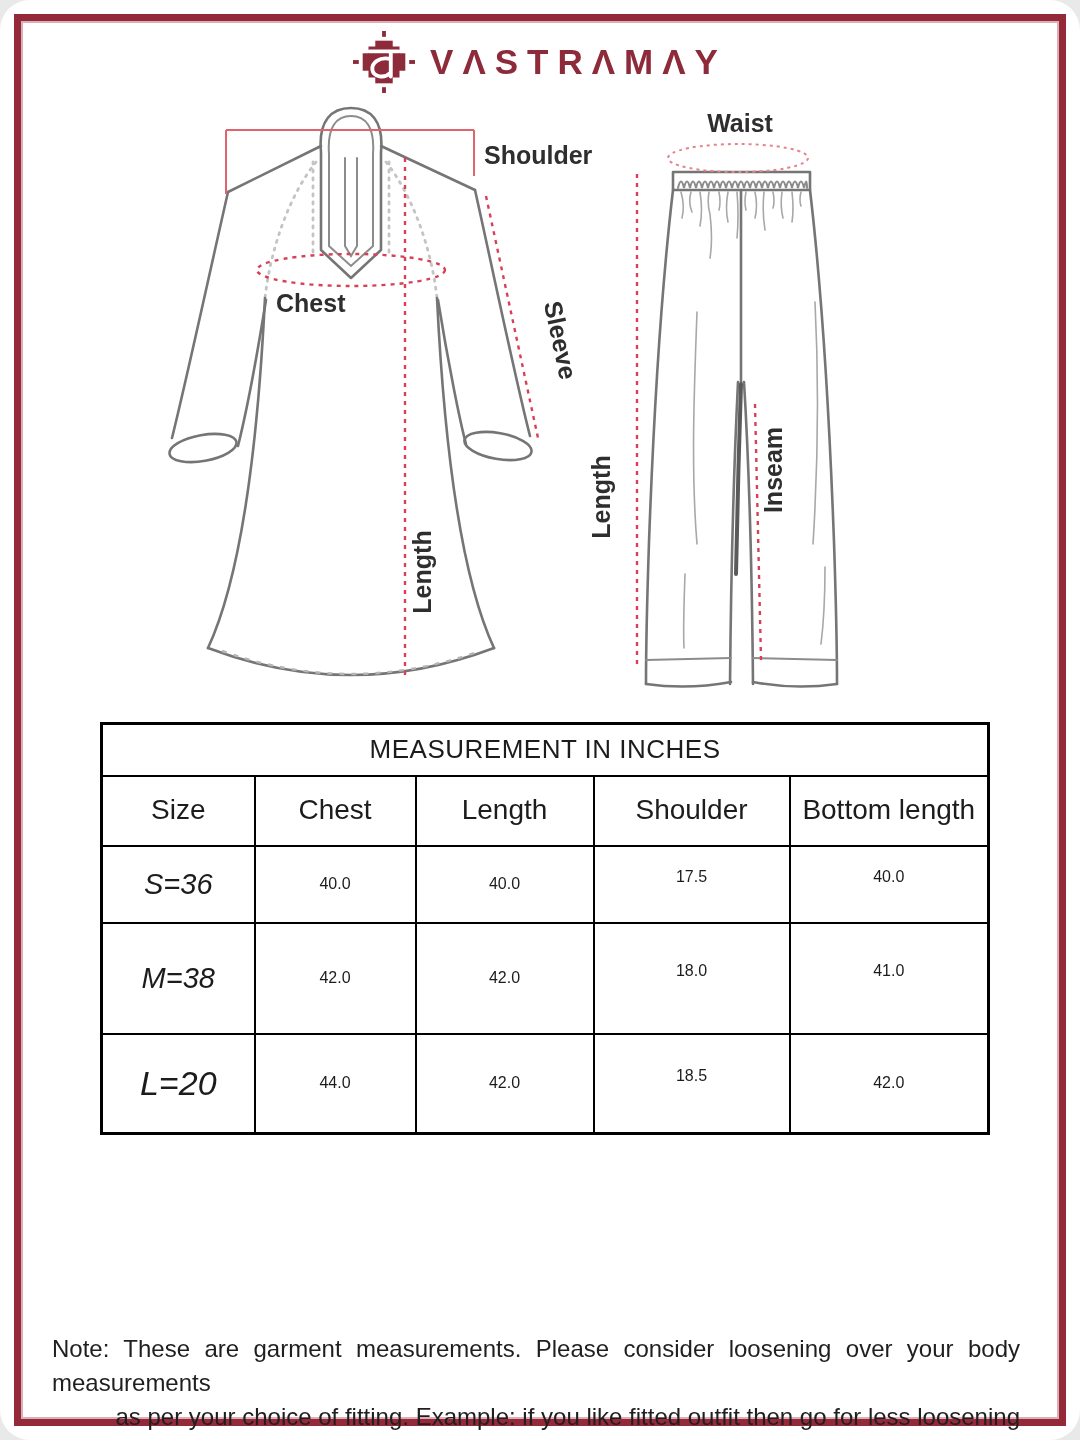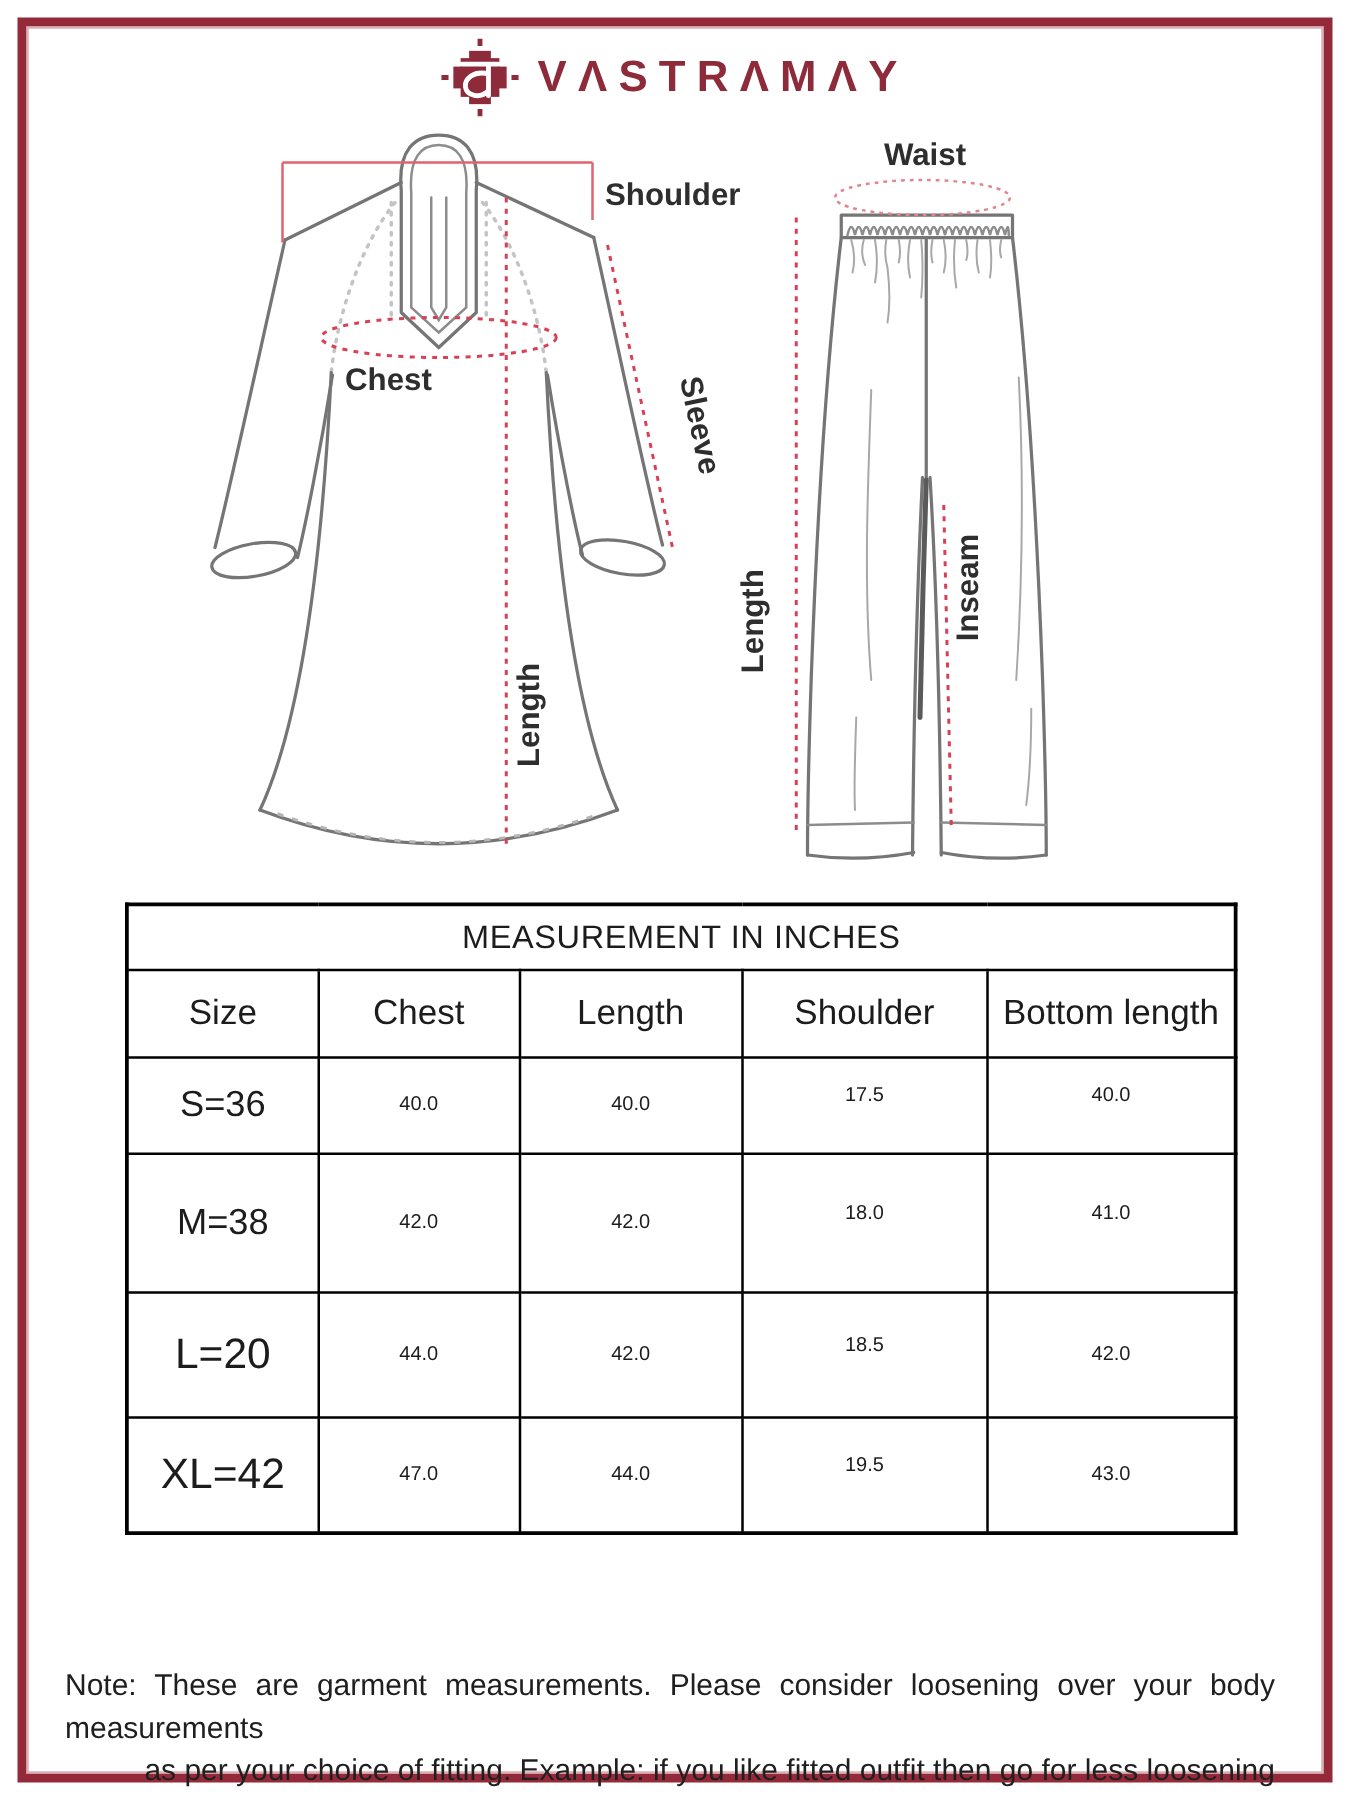--- a/index.html
+++ b/index.html
@@ -4,20 +4,21 @@
 <style>
   * { margin: 0; padding: 0; box-sizing: border-box; }
   html,body { background:#e9e9e9; }
   .page {
     position: relative;
     width: 1080px; height: 1440px;
     margin: 0 auto;
     background: #ffffff;
     overflow: hidden;
     font-family: "Liberation Sans", sans-serif;
+    border-radius: 30px;
   }
   .frame {
     position: absolute; inset: 14px;
     border: 7px solid #94293a;
     box-shadow: inset 0 0 0 2px #dcafb4;
     pointer-events: none;
   }
   
   .brand-row {
     position: absolute; top: 30px; left: 0; right: 0;
@@ -56,21 +57,21 @@
   }
   .size-table td, .size-table th { border: 2px solid #000; text-align: center; vertical-align: middle; }
   .size-table { border: 3px solid #000; }
   tr.r-title td { height: 59px; font-size: 29px; font-weight: 500; }
   tr.r-sub td   { height: 52px; font-size: 26px; font-weight: 500; letter-spacing: .5px; }
   tr.r-head th  { height: 70px; font-size: 28px; font-weight: 500; line-height: 1.15; }
   tr.r-s  td { height: 77px; }
   tr.r-m  td { height: 111px; }
   tr.r-l  td { height: 100px; }
   tr.r-xl td { height: 93px; }
-  td.c-size { font-size: 29px; font-weight: 500; }
+  td.c-size { font-size: 29px; font-weight: 500; font-style: italic; }
   td.c-size.big { font-size: 34px; }
   td.val { font-size: 16px; }
   td.val.sh span { position: relative; top: -7px; display: inline-block; }
   
   .note {
     position: absolute; left: 52px; top: 1332px; width: 968px;
     color: #1f1f1f; font-size: 24px; line-height: 34px;
   }
   .note-line1 { text-align: justify; text-align-last: justify; }
   .note-line2 { text-align: right; }
@@ -228,27 +229,20 @@
         <td class="val sh"><span>18.0</span></td>
         <td class="val sh"><span>41.0</span></td>
       </tr>
       <tr class="r-l">
         <td class="c-size big">L=20</td>
         <td class="val">44.0</td>
         <td class="val">42.0</td>
         <td class="val sh"><span>18.5</span></td>
         <td class="val">42.0</td>
       </tr>
-      <tr class="r-xl">
-        <td class="c-size big">XL=42</td>
-        <td class="val">47.0</td>
-        <td class="val">44.0</td>
-        <td class="val sh"><span>19.5</span></td>
-        <td class="val">43.0</td>
-      </tr>
     </tbody>
   </table>
 
   <div class="note">
     <div class="note-line note-line1">Note: These are garment measurements. Please consider loosening over your body measurements</div>
     <div class="note-line note-line2">as per your choice of fitting. Example: if you like fitted outfit then go for less loosening</div>
   </div>
 </div>
 
 </body></html>

